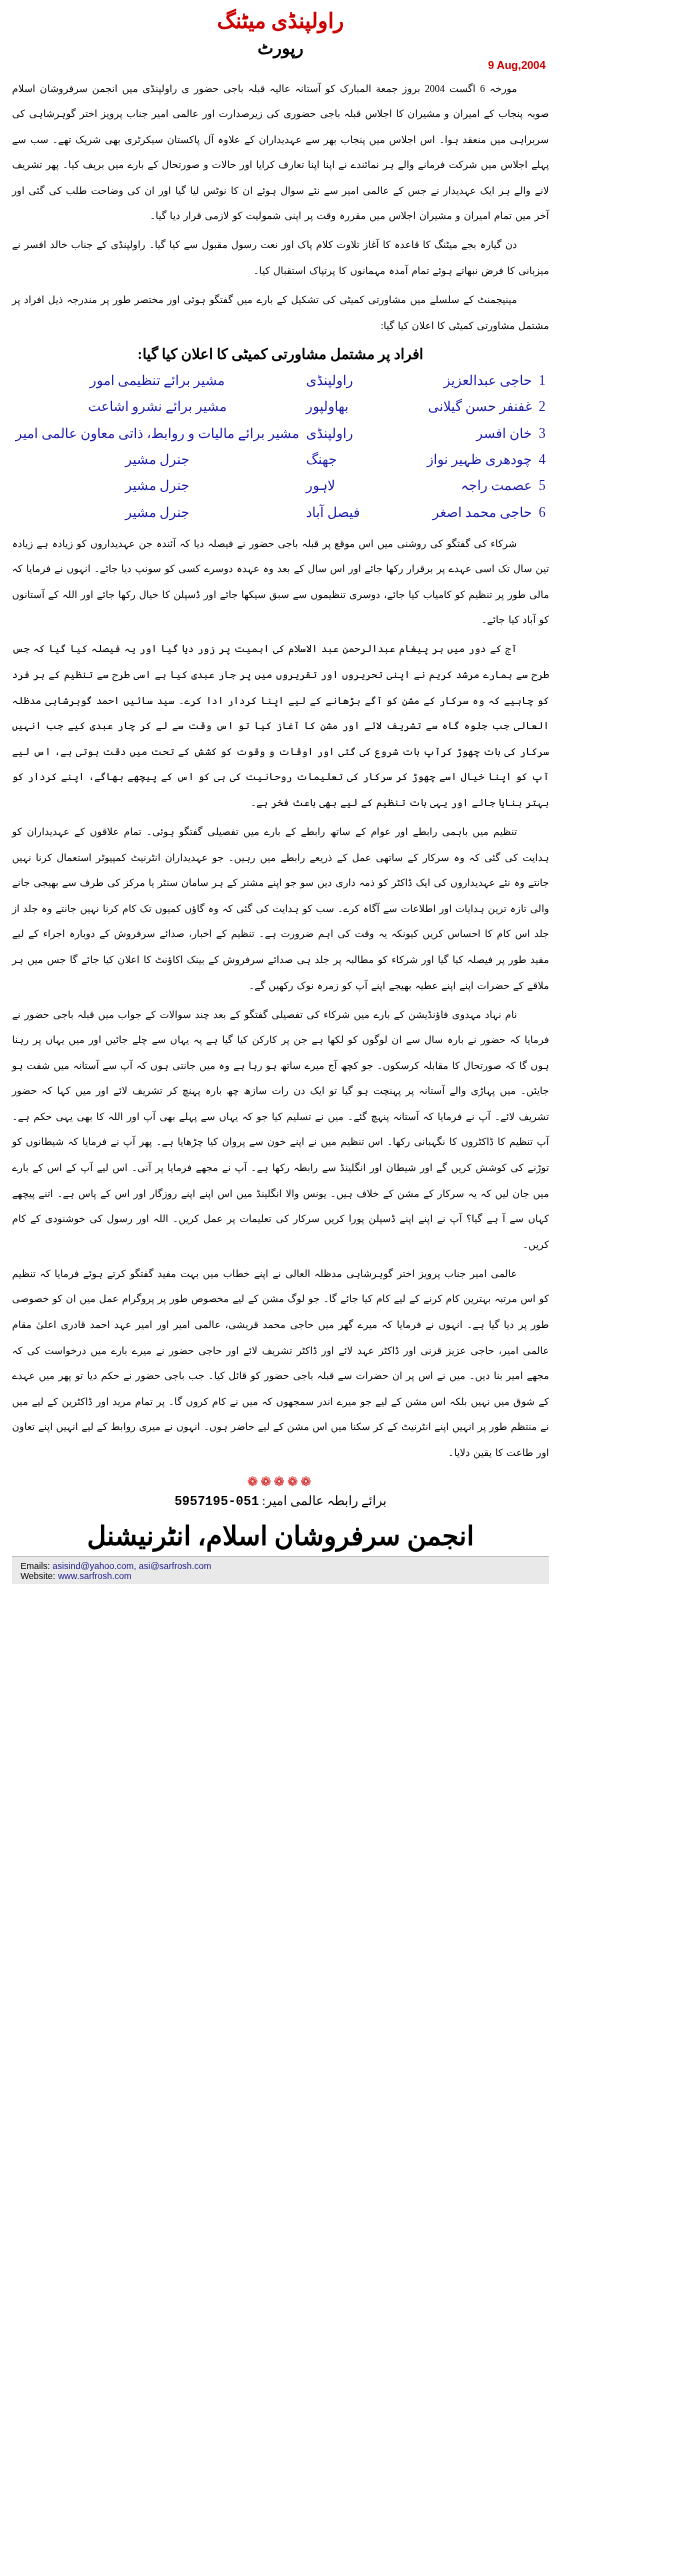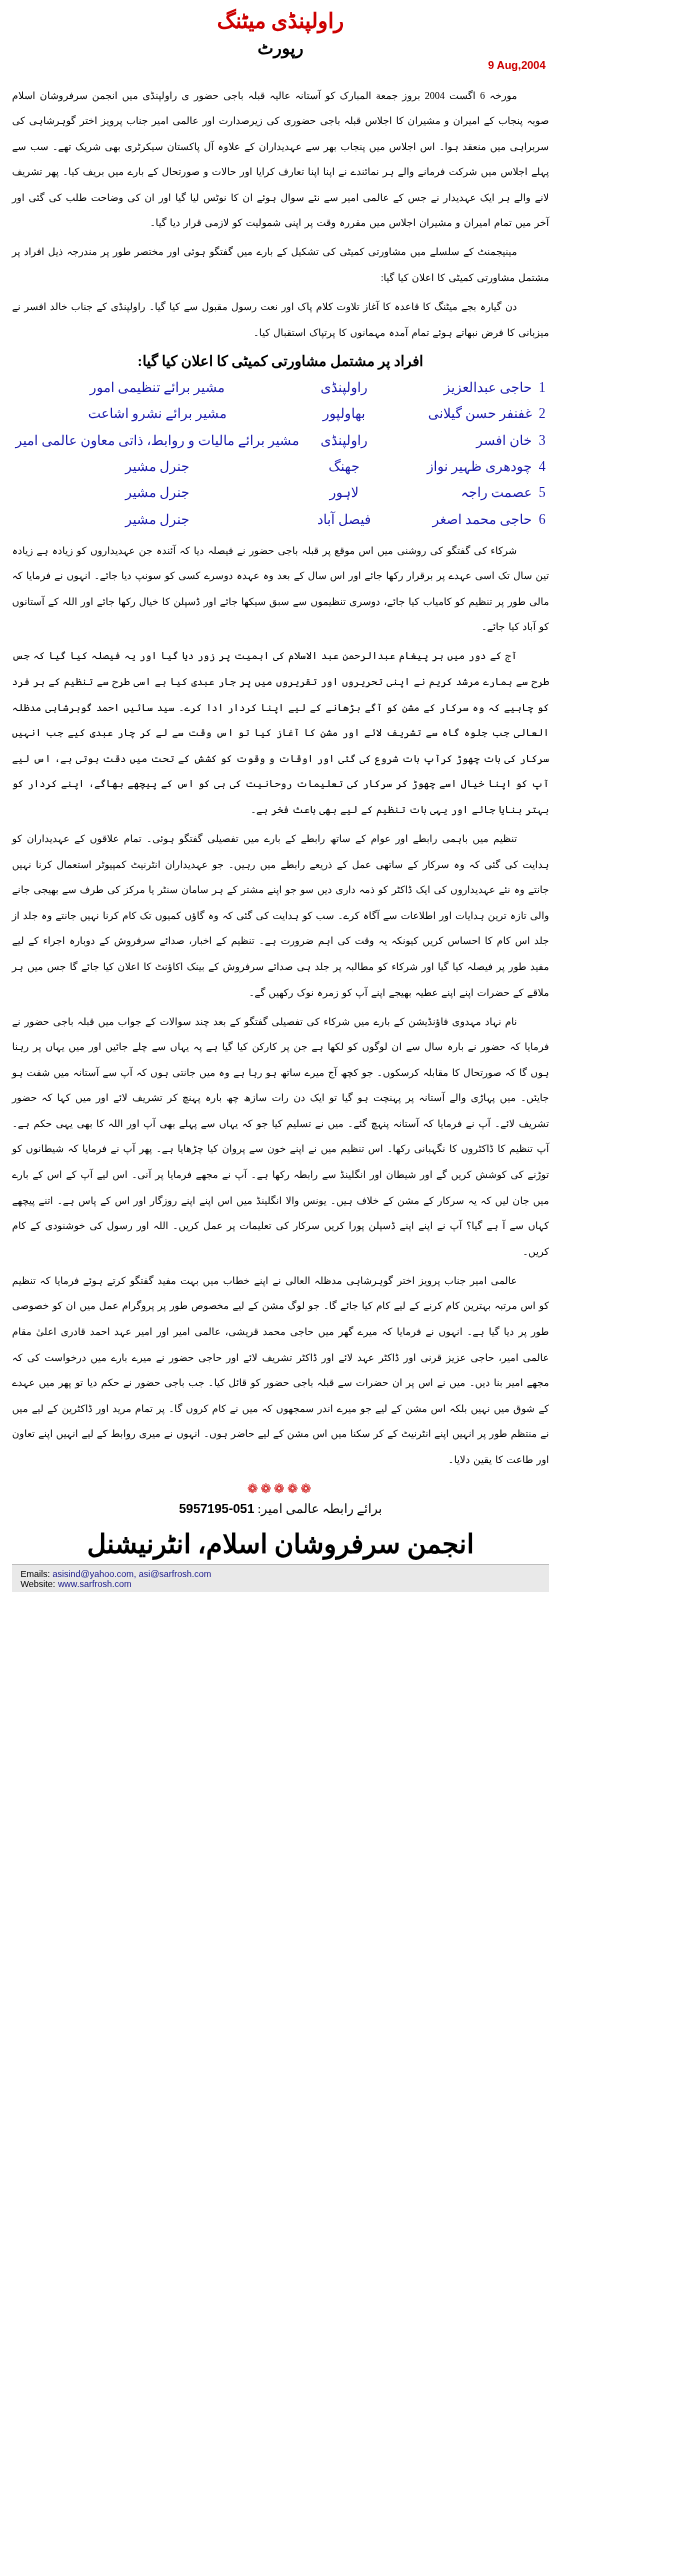--- a/index.html
+++ b/index.html
@@ -39,21 +39,21 @@
     font-family: "Liberation Sans", sans-serif;
     margin-top: 44px;
   }
   .sub-title {
     text-align: center;
     color: #000000;
     font-size: 17px;
     font-weight: bold;
     line-height: 22px;
     direction: rtl;
-    margin-bottom: 23px;
+    margin-bottom: 16px;
   }
   
   .urdu {
     direction: rtl;
     text-align: justify;
     text-align-last: right;
     unicode-bidi: embed;
     font-size: 10px;
     line-height: 25.6px;
     letter-spacing: 0px;
@@ -79,39 +79,39 @@
     margin: 0 0 5.1px 0;
   }
   table.committee td {
     padding: 1.7px 3.4px;
     line-height: 23px;
     vertical-align: top;
     white-space: nowrap;
   }
   td.c-num { width: 13.6px; color: #1a1aaa; text-align: right; }
   td.c-name { width: 183px; text-align: right; }
-  td.c-city { width: 102px; text-align: center; }
+  td.c-city { width: 102px; text-align: left; }
   td.c-role { text-align: center; padding-left: 17px; }
   
   .flower-row {
     text-align: center;
     color: #cc0000;
     font-size: 12.8px;
     letter-spacing: 2.6px;
     margin-top: 8.5px;
     margin-bottom: 1.7px;
   }
   .contact-line {
     direction: rtl;
     text-align: center;
     font-size: 12.8px;
     line-height: 19px;
   }
   .phone {
-    font-family: Liberation Sans, sans-serif;
+    font-family: Liberation Mono, monospace;
     font-size: 12.8px;
     font-weight: bold;
     color: #000000;
   }
   .org-name {
     text-align: center;
     direction: rtl;
     font-size: 26.4px;
     font-weight: bold;
     line-height: 34px;
@@ -139,22 +139,22 @@
 
   <div class="top-row">
     <div class="main-title">راولپنڈی میٹنگ</div>
     <div class="date-stamp">9 Aug,2004</div>
   </div>
 
   <div class="sub-title">رپورٹ</div>
 
   <div class="urdu">
     <p class="indent-first">مورخہ 6 اگست 2004 بروز جمعة المبارک  کو  آستانہ عالیہ قبلہ باجی حضور ی راولپنڈی میں انجمن سرفروشان اسلام صوبہ پنجاب کے  امیران و مشیران کا اجلاس قبلہ باجی حضوری کی زیرصدارت اور عالمی امیر جناب پرویز اختر گوہرشاہی کی سربراہی میں منعقد ہوا۔ اس اجلاس میں پنجاب بھر سے عہدیداران کے علاوہ آل پاکستان سیکرٹری بھی شریک تھے۔ سب سے پہلے اجلاس میں شرکت فرمانے والے ہر نمائندے نے اپنا اپنا تعارف کرایا اور حالات و صورتحال کے بارے میں بریف کیا۔ پھر تشریف لانے والے ہر ایک عہدیدار نے جس کے عالمی امیر سے نئے سوال ہوئے ان کا نوٹس لیا گیا اور ان کی وضاحت طلب کی گئی اور آخر میں تمام امیران و مشیران اجلاس میں مقررہ وقت پر اپنی شمولیت کو لازمی قرار دیا گیا۔</p>
+    <p class="indent-first">دن گیارہ بجے میٹنگ کا قاعدہ کا آغاز تلاوت کلام پاک اور نعت رسول مقبول سے کیا گیا۔ راولپنڈی کے جناب خالد افسر نے میزبانی کا فرض نبھاتے ہوئے تمام آمدہ مہمانوں کا پرتپاک استقبال کیا۔</p>
     <p class="indent-first">مینیجمنٹ کے سلسلے میں مشاورتی کمیٹی کی تشکیل کے بارے میں گفتگو ہوئی اور مختصر طور پر مندرجہ ذیل افراد پر مشتمل مشاورتی کمیٹی کا اعلان کیا گیا:</p>
-    <p class="indent-first">دن گیارہ بجے میٹنگ کا قاعدہ کا آغاز تلاوت کلام پاک اور نعت رسول مقبول سے کیا گیا۔ راولپنڈی کے جناب خالد افسر نے میزبانی کا فرض نبھاتے ہوئے تمام آمدہ مہمانوں کا پرتپاک استقبال کیا۔</p>
   </div>
 
   <div class="committee-heading">افراد پر مشتمل مشاورتی کمیٹی کا اعلان کیا گیا:</div>
 
   <table class="committee">
     <tbody>
       <tr>
         <td class="c-num">1</td>
         <td class="c-name">حاجی عبدالعزیز</td>
         <td class="c-city">راولپنڈی</td>

